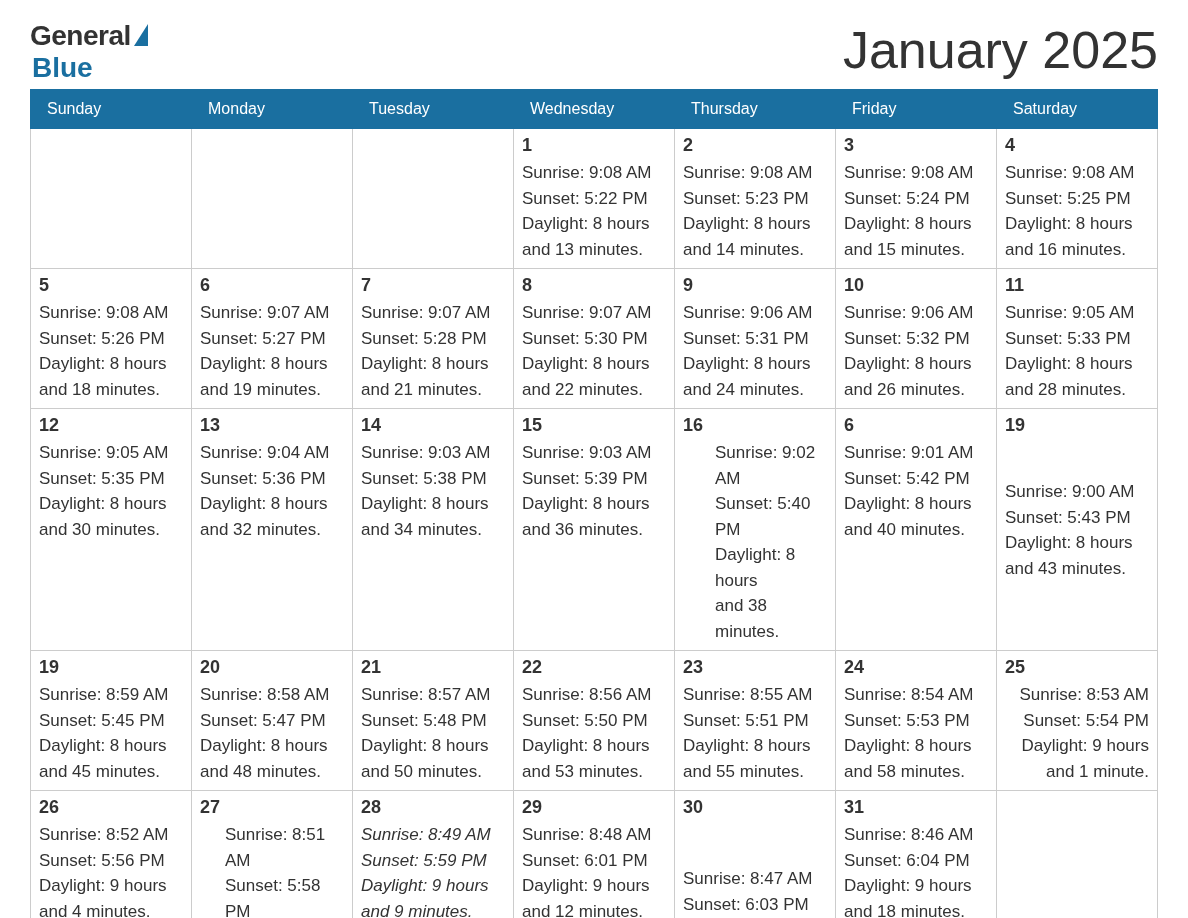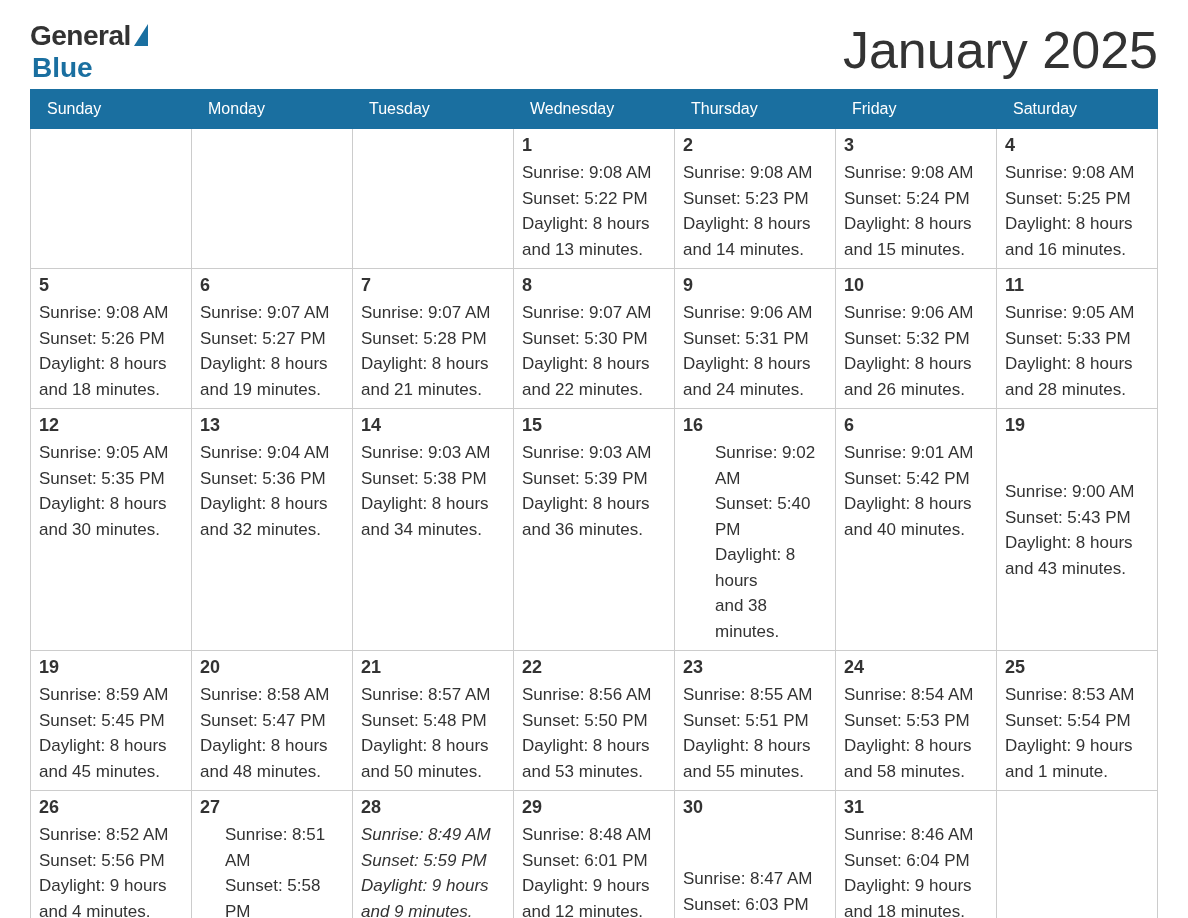--- a/index.html
+++ b/index.html
@@ -302,21 +302,21 @@
         </td>
         <td>
           <div class="day-number">24</div>
           <div class="day-info" style="white-space: pre-line;">Sunrise: 8:54 AM
 Sunset: 5:53 PM
 Daylight: 8 hours
 and 58 minutes.</div>
         </td>
         <td>
           <div class="day-number">25</div>
-          <div class="day-info" style="white-space: pre-line;">Sunrise: 8:53 AM
+          <div class="day-info" style="white-space: pre-line; text-align: right;">Sunrise: 8:53 AM
 Sunset: 5:54 PM
 Daylight: 9 hours
 and 1 minute.</div>
         </td>
       </tr>
       <tr>
         <td>
           <div class="day-number">26</div>
           <div class="day-info" style="white-space: pre-line;">Sunrise: 8:52 AM
 Sunset: 5:56 PM

